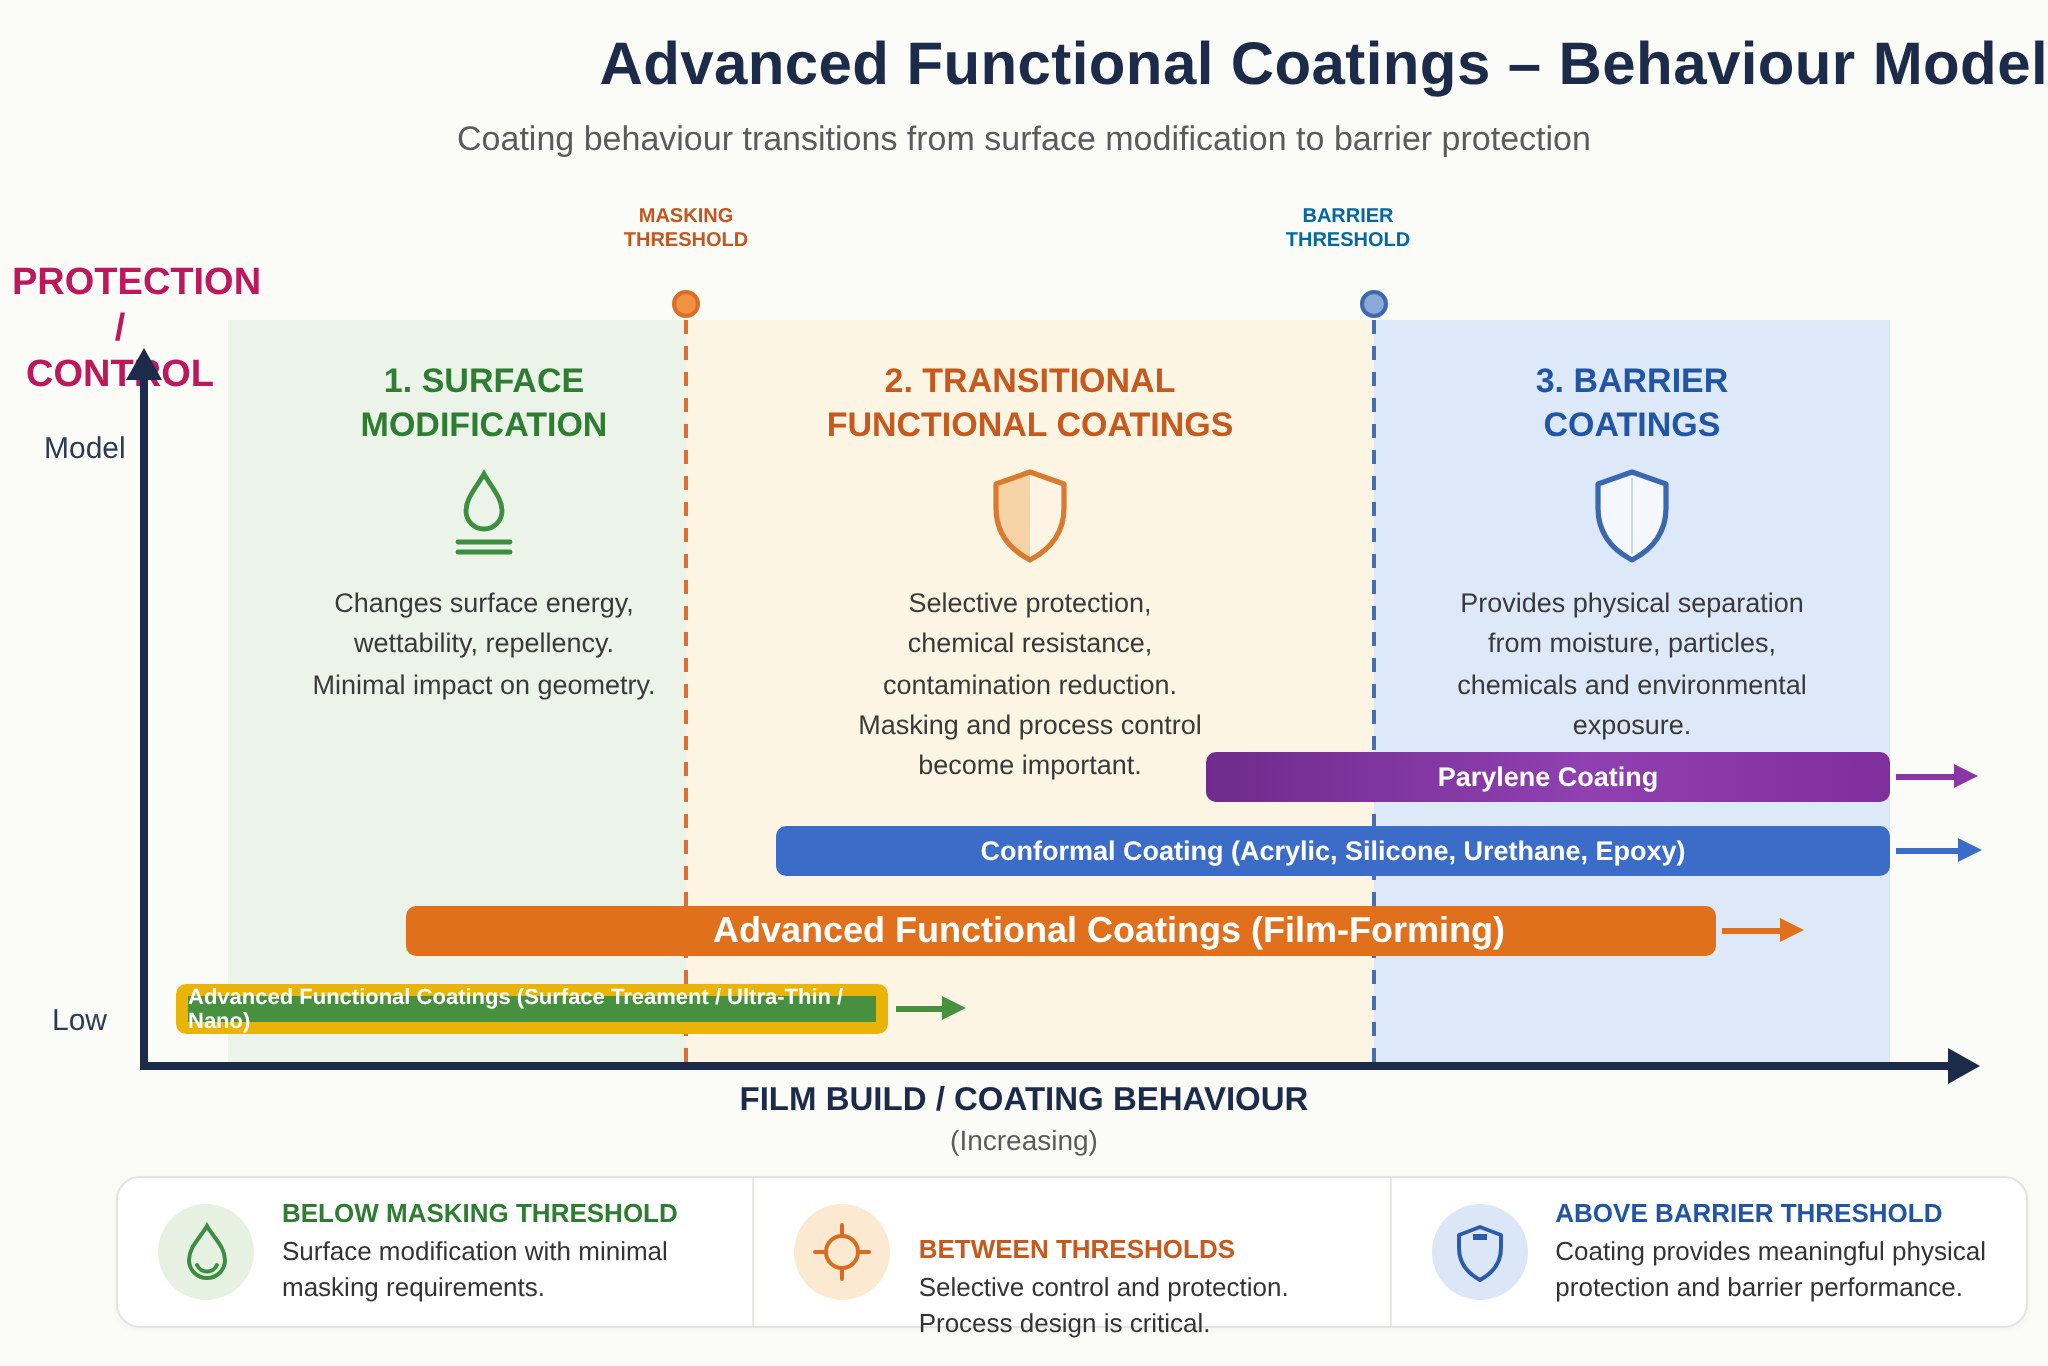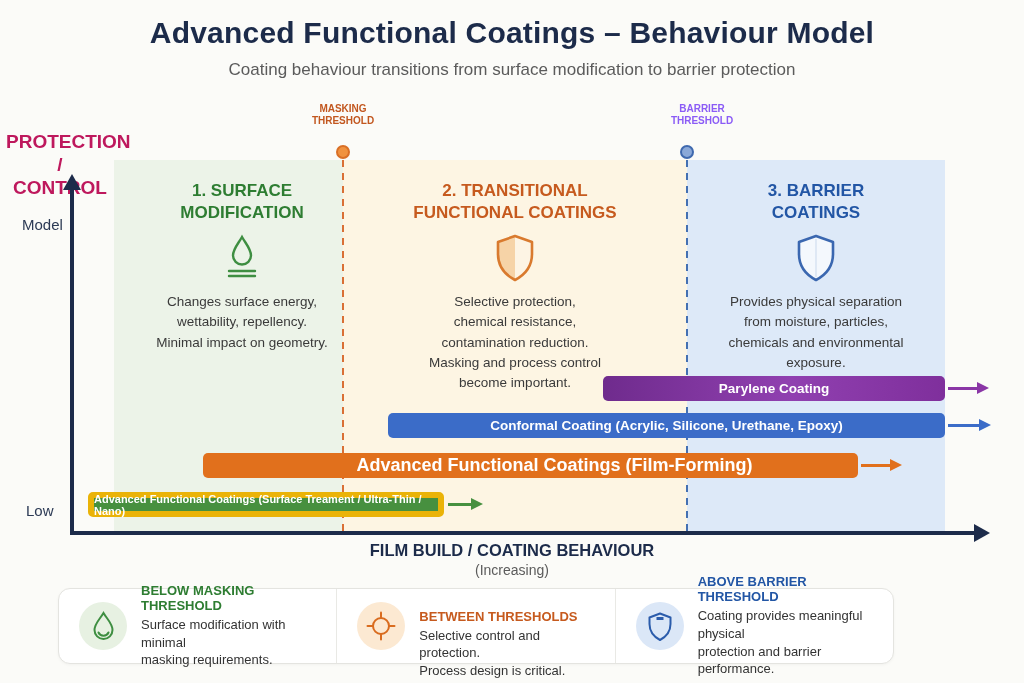--- a/index.html
+++ b/index.html
@@ -1,29 +1,29 @@
 <!DOCTYPE html>
 <html><head>
 <meta charset="utf-8">
 <style>
   * { margin:0; padding:0; box-sizing:border-box; }
   html,body { width:1024px; height:683px; }
   body { font-family:"Liberation Sans", sans-serif; background:#fbfbf8; overflow:hidden; }
   .page { position:relative; width:1024px; height:683px; }
 
-  .title { position:absolute; top:16px; left:0; width:1024px; text-align:center;
+  .title { position:absolute; top:16px; left:0; width:1024px; text-align:right;
            font-size:30px; font-weight:700; color:#1c2b4a; letter-spacing:.2px; }
   .subtitle { position:absolute; top:60px; left:0; width:1024px; text-align:center;
               font-size:17px; color:#5b5b5b; }
 
   
   .thr-label { position:absolute; top:103px; width:140px; text-align:center;
                font-size:10px; font-weight:700; line-height:1.15; white-space:pre-line; }
   .thr-label.masking { left:273px; color:#c2571f; }
-  .thr-label.barrier { left:632px; color:#8b5cf6; }
+  .thr-label.barrier { left:604px; color:#0369a1; }
   .thr-dot { position:absolute; top:145px; width:14px; height:14px; border-radius:50%; z-index:4; }
   .thr-dot.masking { left:336px; background:#f0923f; border:2.5px solid #d96f26; }
   .thr-dot.barrier { left:680px; background:#8aa8d8; border:2.5px solid #3f69ae; }
   .thr-line { position:absolute; top:160px; height:371px; width:2px; z-index:3; }
   .thr-line.masking { left:342px;
      background:repeating-linear-gradient(to bottom,#d96f35 0 7px,transparent 7px 13px); }
   .thr-line.barrier { left:686px;
      background:repeating-linear-gradient(to bottom,#4470b2 0 7px,transparent 7px 13px); }
 
   
@@ -75,21 +75,21 @@
   .arr-purple { left:948px; top:387px; width:30px; background:#8a36a6; }
   .arr-purple::after { border-left:12px solid #8a36a6; }
   .arr-blue   { left:948px; top:424px; width:32px; background:#3b6cc8; }
   .arr-blue::after { border-left:12px solid #3b6cc8; }
   .arr-orange { left:861px; top:464px; width:30px; background:#e1701c; }
   .arr-orange::after { border-left:12px solid #e1701c; }
   .arr-green  { left:448px; top:503px; width:24px; background:#47903f; }
   .arr-green::after { border-left:12px solid #47903f; }
 
   
-  .legend { position:absolute; left:58px; top:588px; width:836px; height:76px; background:#fff;
+  .legend { position:absolute; left:58px; top:588px; width:956px; height:76px; background:#fff;
             border:1.5px solid #e4e4e0; border-radius:12px; display:flex;
             box-shadow:0 1px 3px rgba(0,0,0,.04); }
   .legend-item { flex:1; display:flex; align-items:center; gap:14px; padding:0 14px 0 20px; }
   .legend-item + .legend-item { border-left:1.5px solid #e9e9e5; }
   .legend-circle { width:48px; height:48px; border-radius:50%; flex:0 0 48px;
                    display:flex; align-items:center; justify-content:center; }
   .lc-green  { background:#e7f1e2; }
   .lc-orange { background:#fce9d2; }
   .lc-blue   { background:#dbe7f7; }
   .legend-title { font-size:13px; font-weight:700; margin-bottom:3px; }

